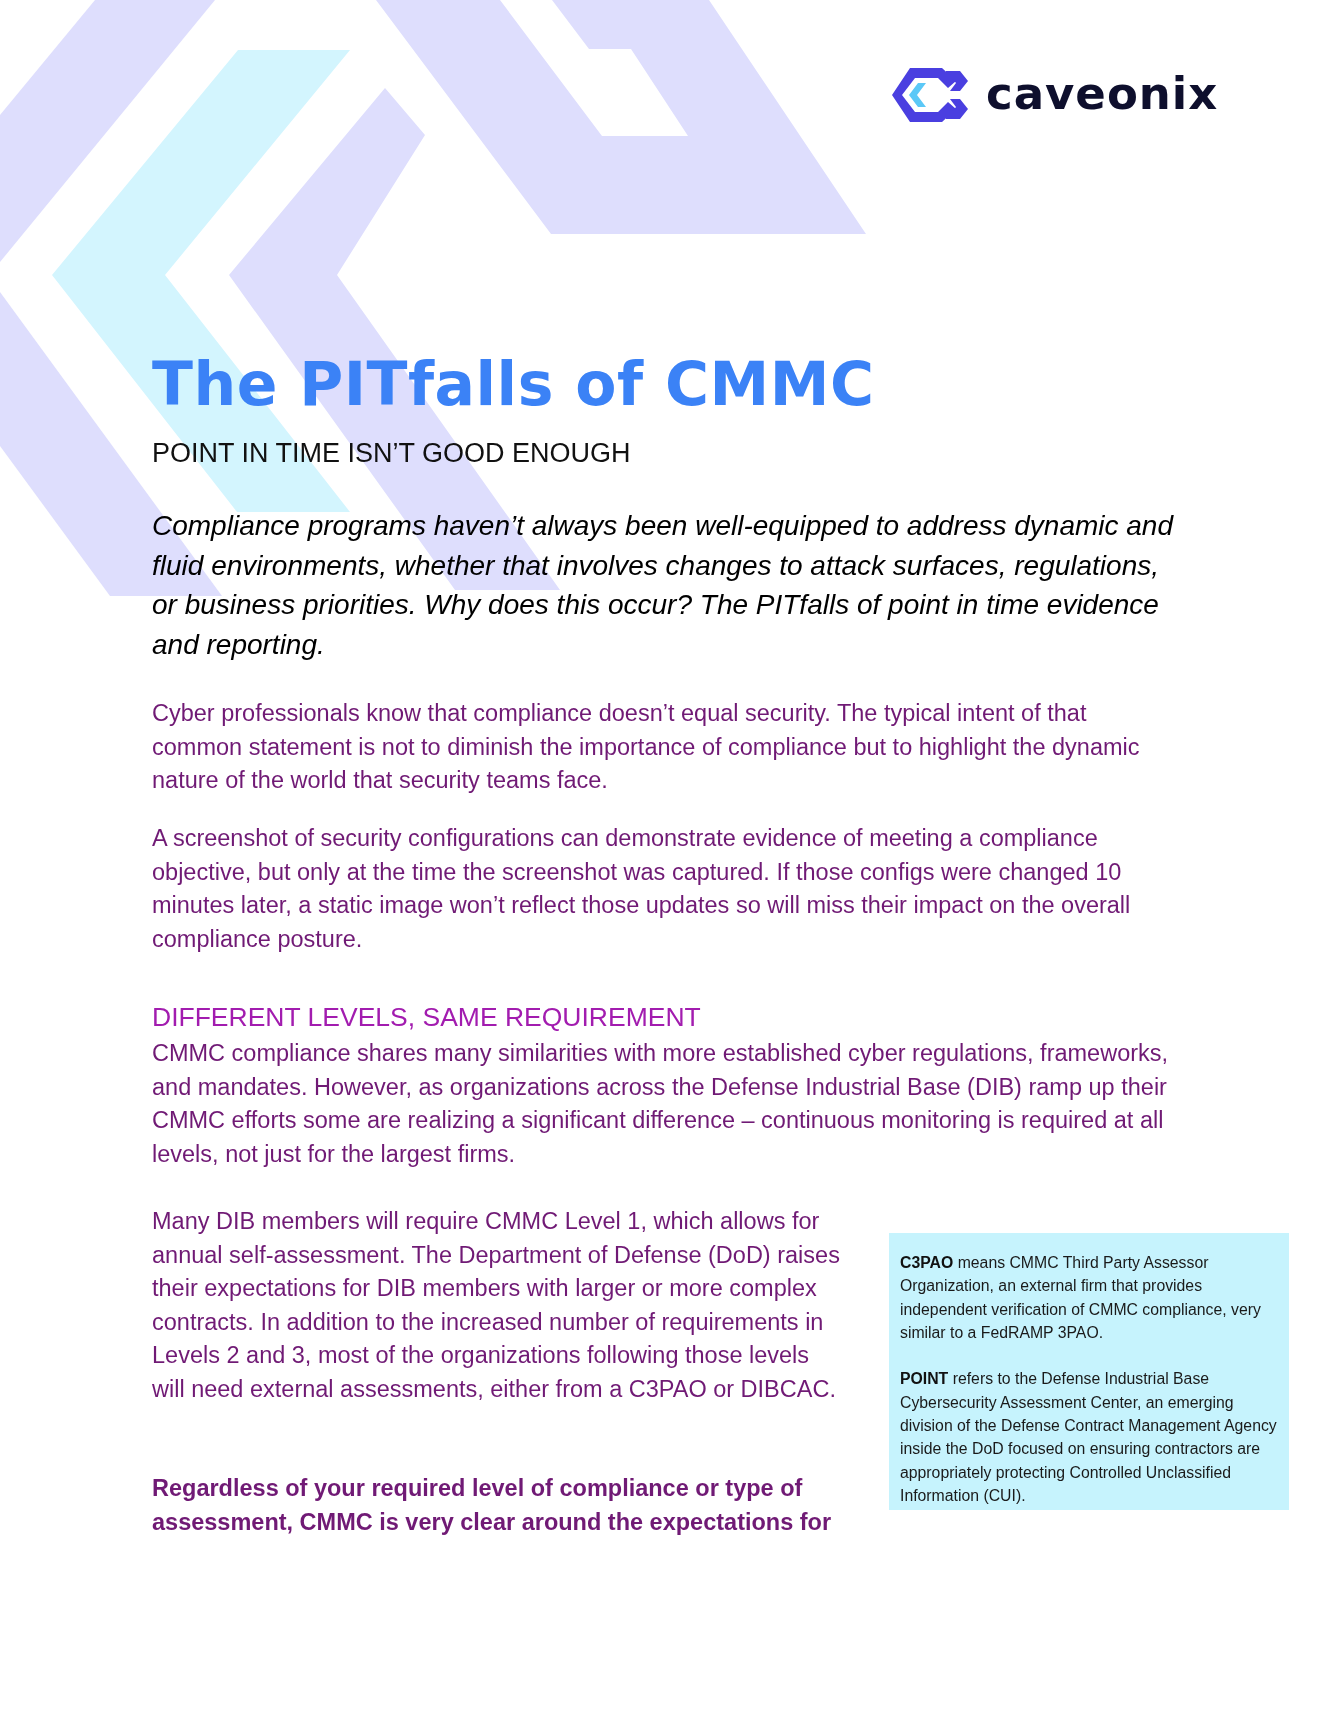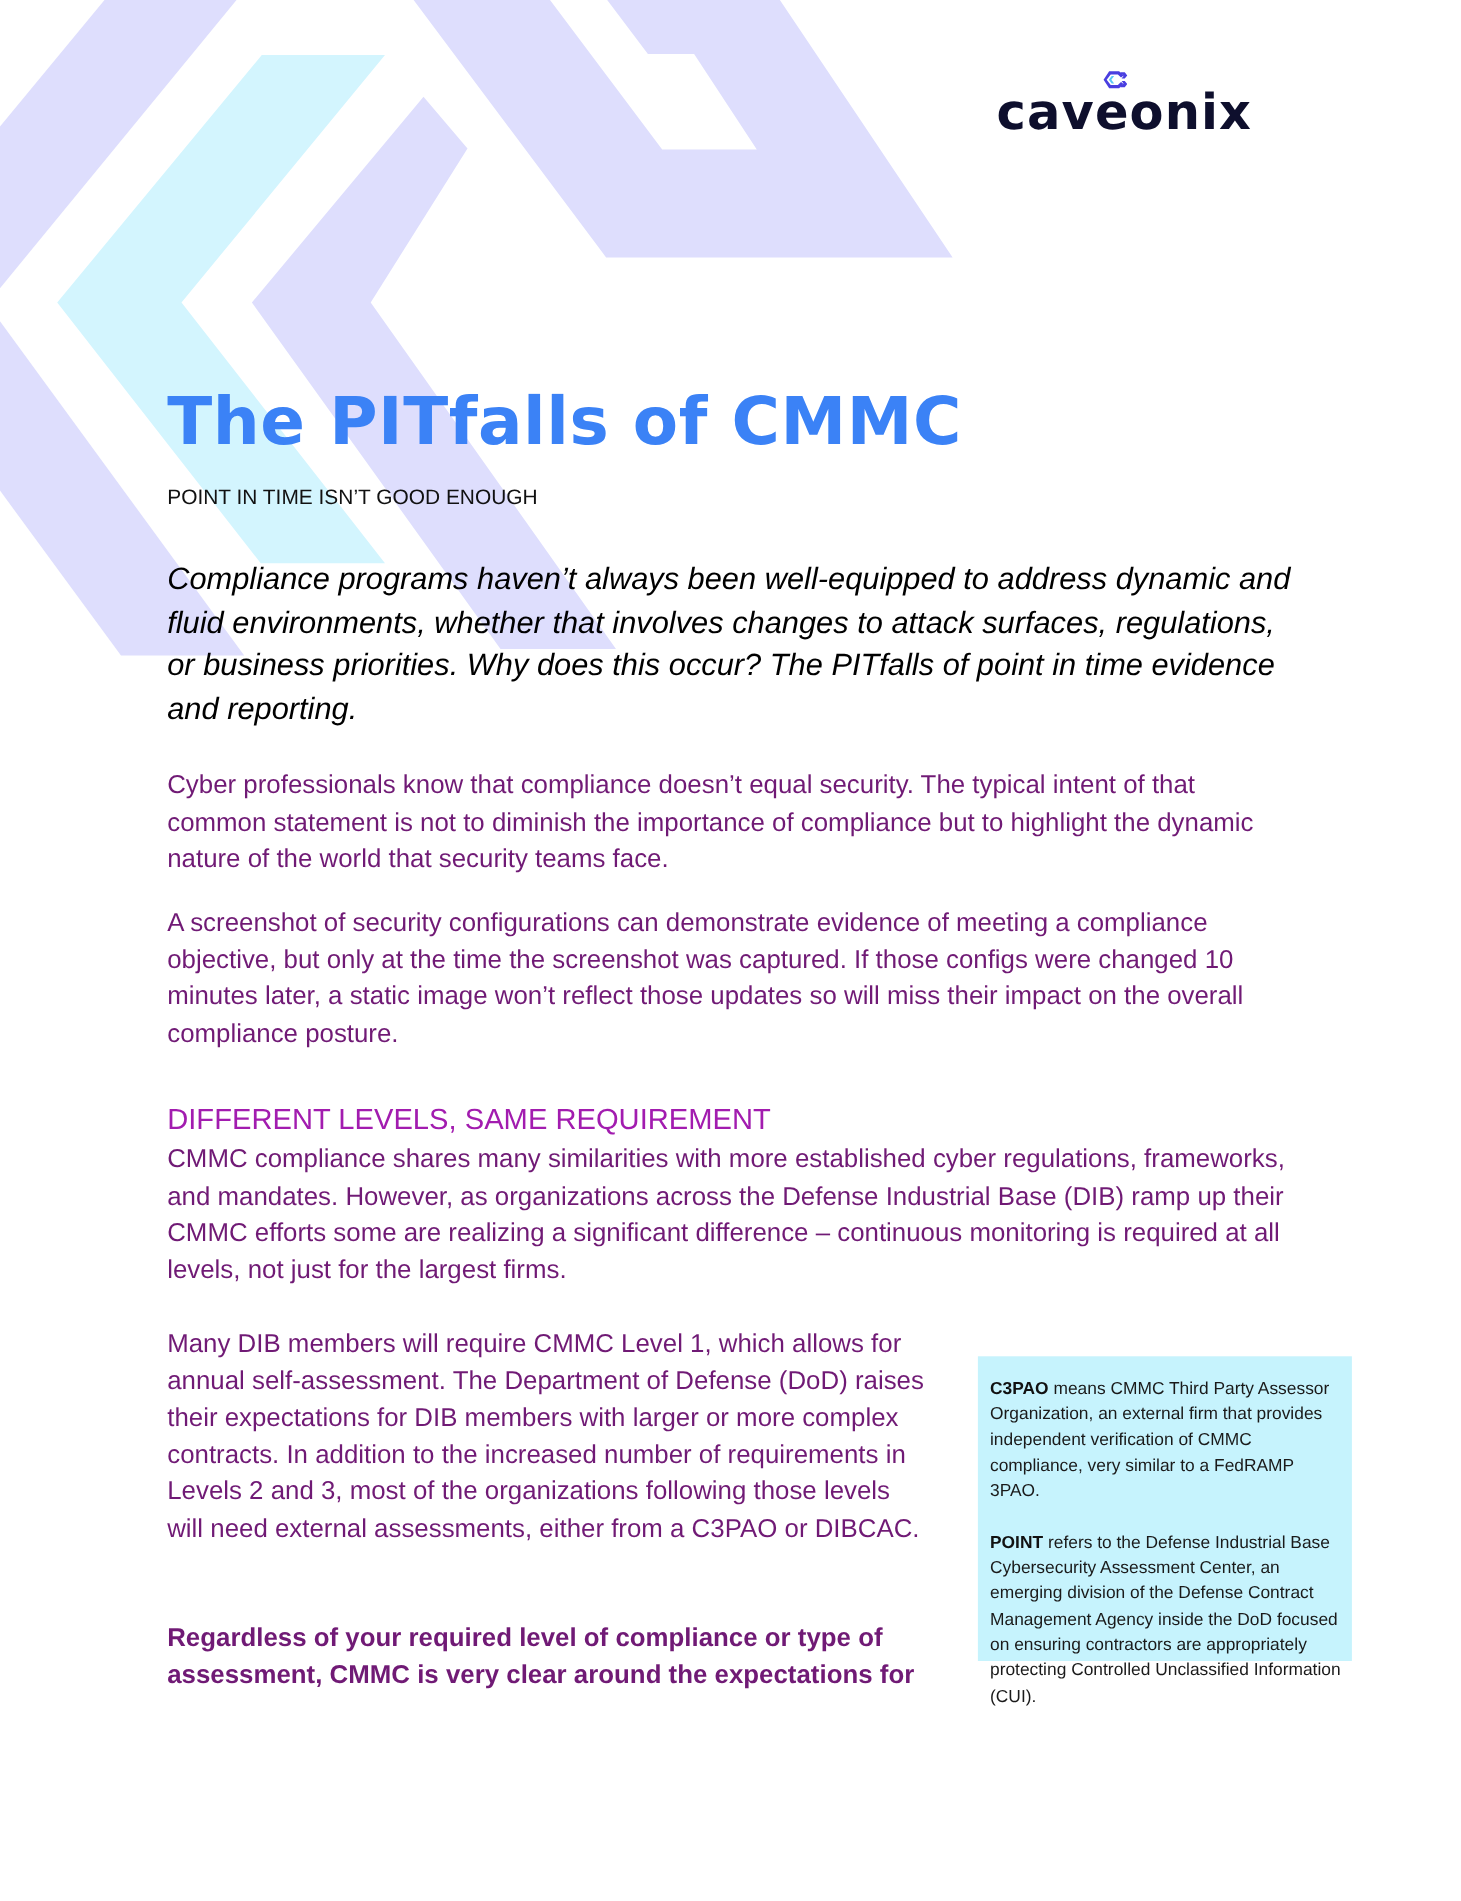--- a/index.html
+++ b/index.html
@@ -19,21 +19,20 @@
       z-index: 0;
     }
     .logo {
       position: absolute;
       left: 890px;
       top: 64px;
       height: 62px;
       display: flex;
       align-items: center;
       z-index: 2;
-      flex-direction: column;
     }
     .logo svg { display: block; }
     .logo-word {
       margin-left: 16px;
       font-family: "DejaVu Sans", sans-serif;
       font-weight: bold;
       font-size: 45px;
       letter-spacing: 1px;
       color: #0e0f2d;
       line-height: 1;
@@ -58,21 +57,21 @@
       letter-spacing: 0.5px;
       color: #3b82f6;
       line-height: 72px;
       white-space: nowrap;
     }
     .subtitle {
       position: absolute;
       top: 436px;
       left: 0;
       margin: 0;
-      font-size: 19px;
+      font-size: 27px;
       line-height: 34px;
       color: #111111;
       font-weight: normal;
       white-space: nowrap;
     }
     .intro {
       position: absolute;
       top: 506px;
       left: 0;
       width: 1030px;
@@ -103,21 +102,21 @@
       color: #a21caf;
       white-space: nowrap;
     }
     .p3 { top: 1037px; width: 1030px; }
     .p4 { top: 1205px; width: 690px; }
     .p5 { top: 1472px; width: 700px; font-weight: bold; }
     .callout {
       position: absolute;
       left: 889px;
       top: 1233px;
-      width: 340px;
+      width: 400px;
       height: 277px;
       background: #c6f3fd;
       box-sizing: border-box;
       padding: 18px 10px 0 11px;
       z-index: 1;
     }
     .callout p {
       margin: 0;
       font-size: 15.8px;
       line-height: 23.3px;

